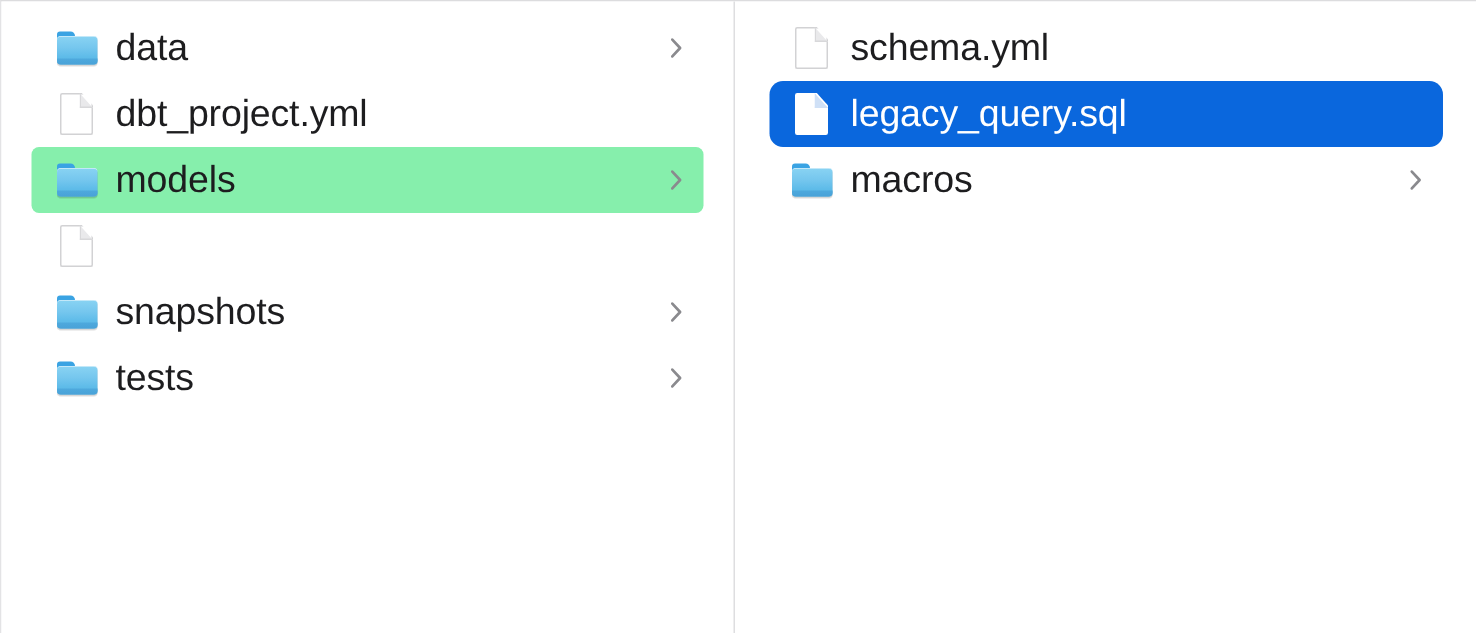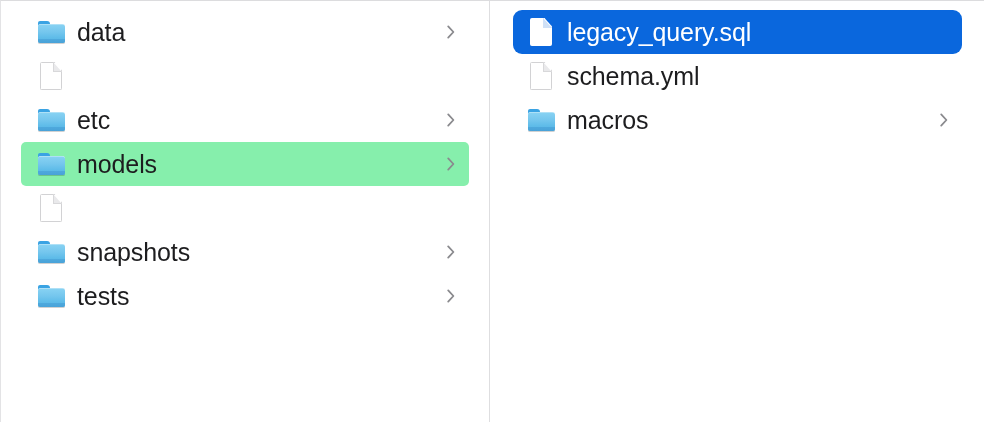--- a/index.html
+++ b/index.html
@@ -188,36 +188,22 @@
           </svg>
         </span>
       </div>
       <div class="row">
         <span class="icon-slot">
           <span class="file-icon">
             <span class="sheet"></span>
             <span class="fold"></span>
           </span>
         </span>
+        <span class="row-label">dbt_project.yml</span>
         <span class="chevron hidden">
-          <svg width="12" height="22" viewBox="0 0 12 22" fill="none" xmlns="http://www.w3.org/2000/svg">
-            <path d="M3.2 5.4 L8.4 11 L3.2 16.6" stroke="#8a8a8e" stroke-width="1.8" stroke-linecap="round" stroke-linejoin="round"></path>
-          </svg>
-        </span>
-      </div>
-      <div class="row">
-        <span class="icon-slot">
-          <span class="folder-icon">
-            <span class="tab"></span>
-            <span class="body"></span>
-            <span class="lip"></span>
-          </span>
-        </span>
-        <span class="row-label">etc</span>
-        <span class="chevron">
           <svg width="12" height="22" viewBox="0 0 12 22" fill="none" xmlns="http://www.w3.org/2000/svg">
             <path d="M3.2 5.4 L8.4 11 L3.2 16.6" stroke="#8a8a8e" stroke-width="1.8" stroke-linecap="round" stroke-linejoin="round"></path>
           </svg>
         </span>
       </div>
       <div class="row selected-gray">
         <span class="icon-slot">
           <span class="folder-icon">
             <span class="tab"></span>
             <span class="body"></span>
@@ -269,45 +255,45 @@
         </span>
         <span class="row-label">tests</span>
         <span class="chevron">
           <svg width="12" height="22" viewBox="0 0 12 22" fill="none" xmlns="http://www.w3.org/2000/svg">
             <path d="M3.2 5.4 L8.4 11 L3.2 16.6" stroke="#8a8a8e" stroke-width="1.8" stroke-linecap="round" stroke-linejoin="round"></path>
           </svg>
         </span>
       </div>
     </div>
   <div class="column col-right">
-      <div class="row selected-blue">
+      <div class="row">
         <span class="icon-slot">
           <span class="file-icon">
             <span class="sheet"></span>
             <span class="fold"></span>
           </span>
         </span>
-        <span class="row-label">legacy_query.sql</span>
+        <span class="row-label">schema.yml</span>
         <span class="chevron hidden">
           <svg width="12" height="22" viewBox="0 0 12 22" fill="none" xmlns="http://www.w3.org/2000/svg">
-            <path d="M3.2 5.4 L8.4 11 L3.2 16.6" stroke="#ffffff" stroke-width="1.8" stroke-linecap="round" stroke-linejoin="round"></path>
-          </svg>
-        </span>
-      </div>
-      <div class="row">
+            <path d="M3.2 5.4 L8.4 11 L3.2 16.6" stroke="#8a8a8e" stroke-width="1.8" stroke-linecap="round" stroke-linejoin="round"></path>
+          </svg>
+        </span>
+      </div>
+      <div class="row selected-blue">
         <span class="icon-slot">
           <span class="file-icon">
             <span class="sheet"></span>
             <span class="fold"></span>
           </span>
         </span>
-        <span class="row-label">schema.yml</span>
+        <span class="row-label">legacy_query.sql</span>
         <span class="chevron hidden">
           <svg width="12" height="22" viewBox="0 0 12 22" fill="none" xmlns="http://www.w3.org/2000/svg">
-            <path d="M3.2 5.4 L8.4 11 L3.2 16.6" stroke="#8a8a8e" stroke-width="1.8" stroke-linecap="round" stroke-linejoin="round"></path>
+            <path d="M3.2 5.4 L8.4 11 L3.2 16.6" stroke="#ffffff" stroke-width="1.8" stroke-linecap="round" stroke-linejoin="round"></path>
           </svg>
         </span>
       </div>
       <div class="row">
         <span class="icon-slot">
           <span class="folder-icon">
             <span class="tab"></span>
             <span class="body"></span>
             <span class="lip"></span>
           </span>

